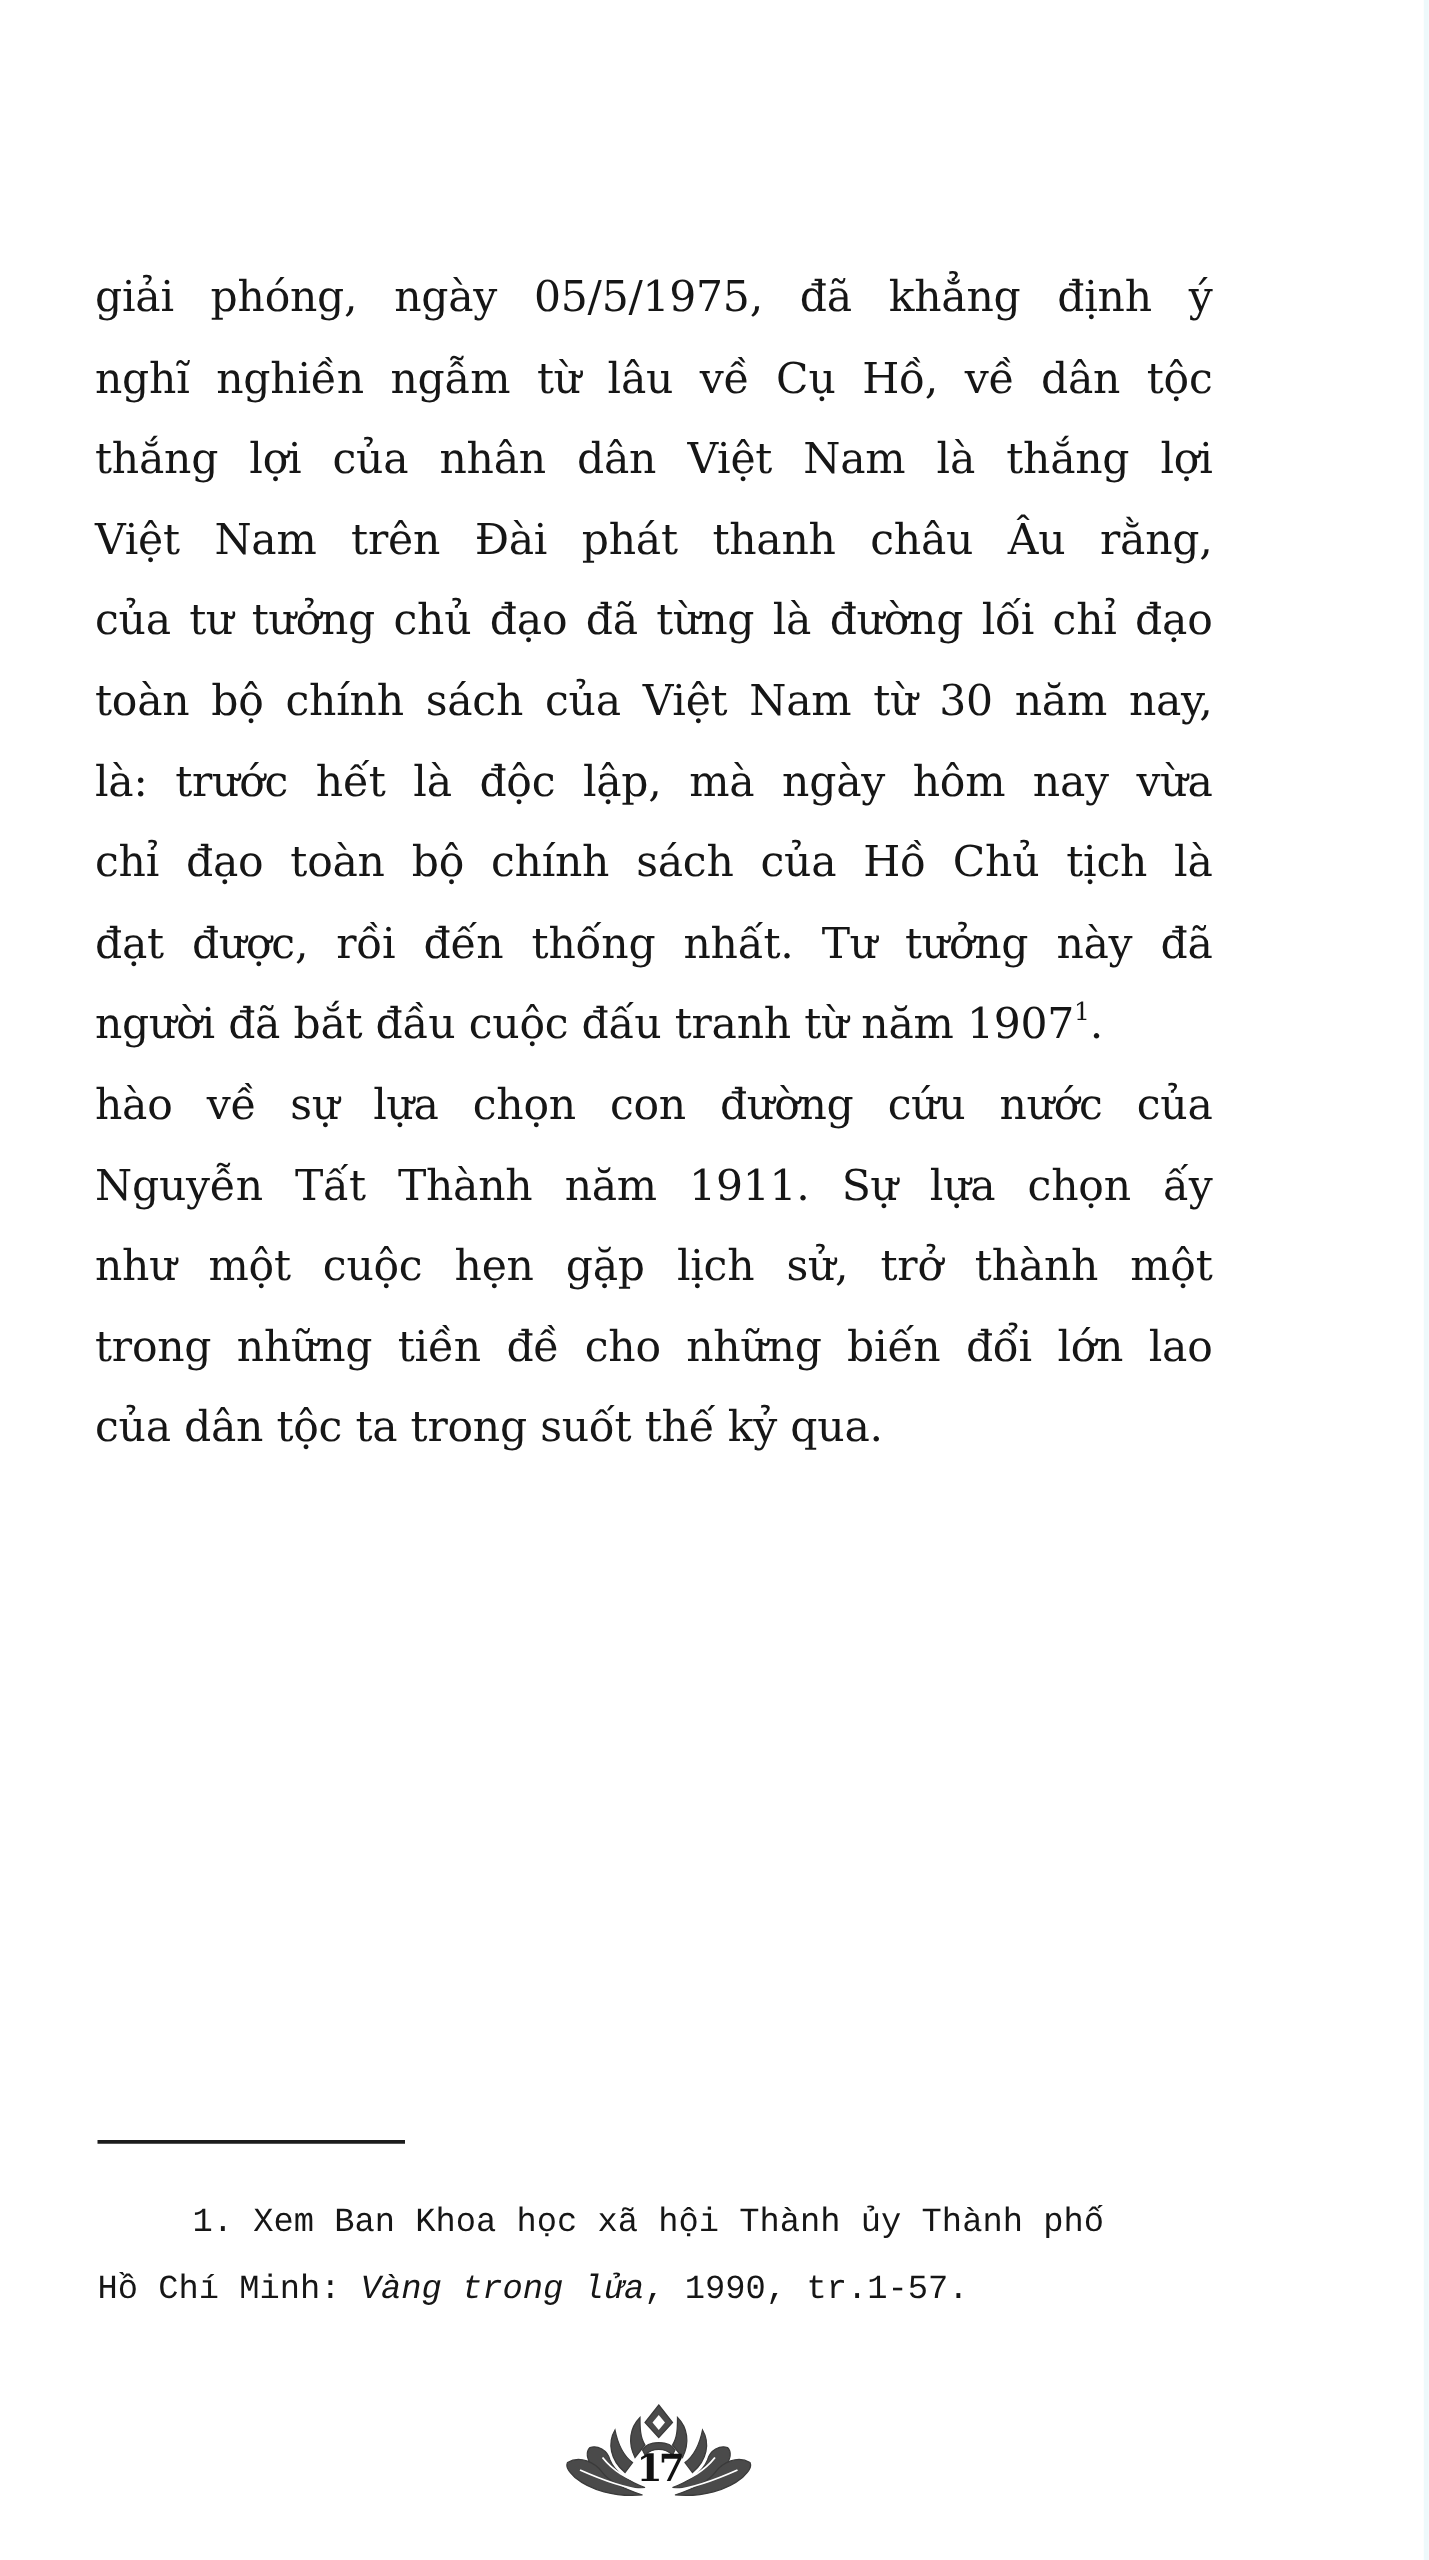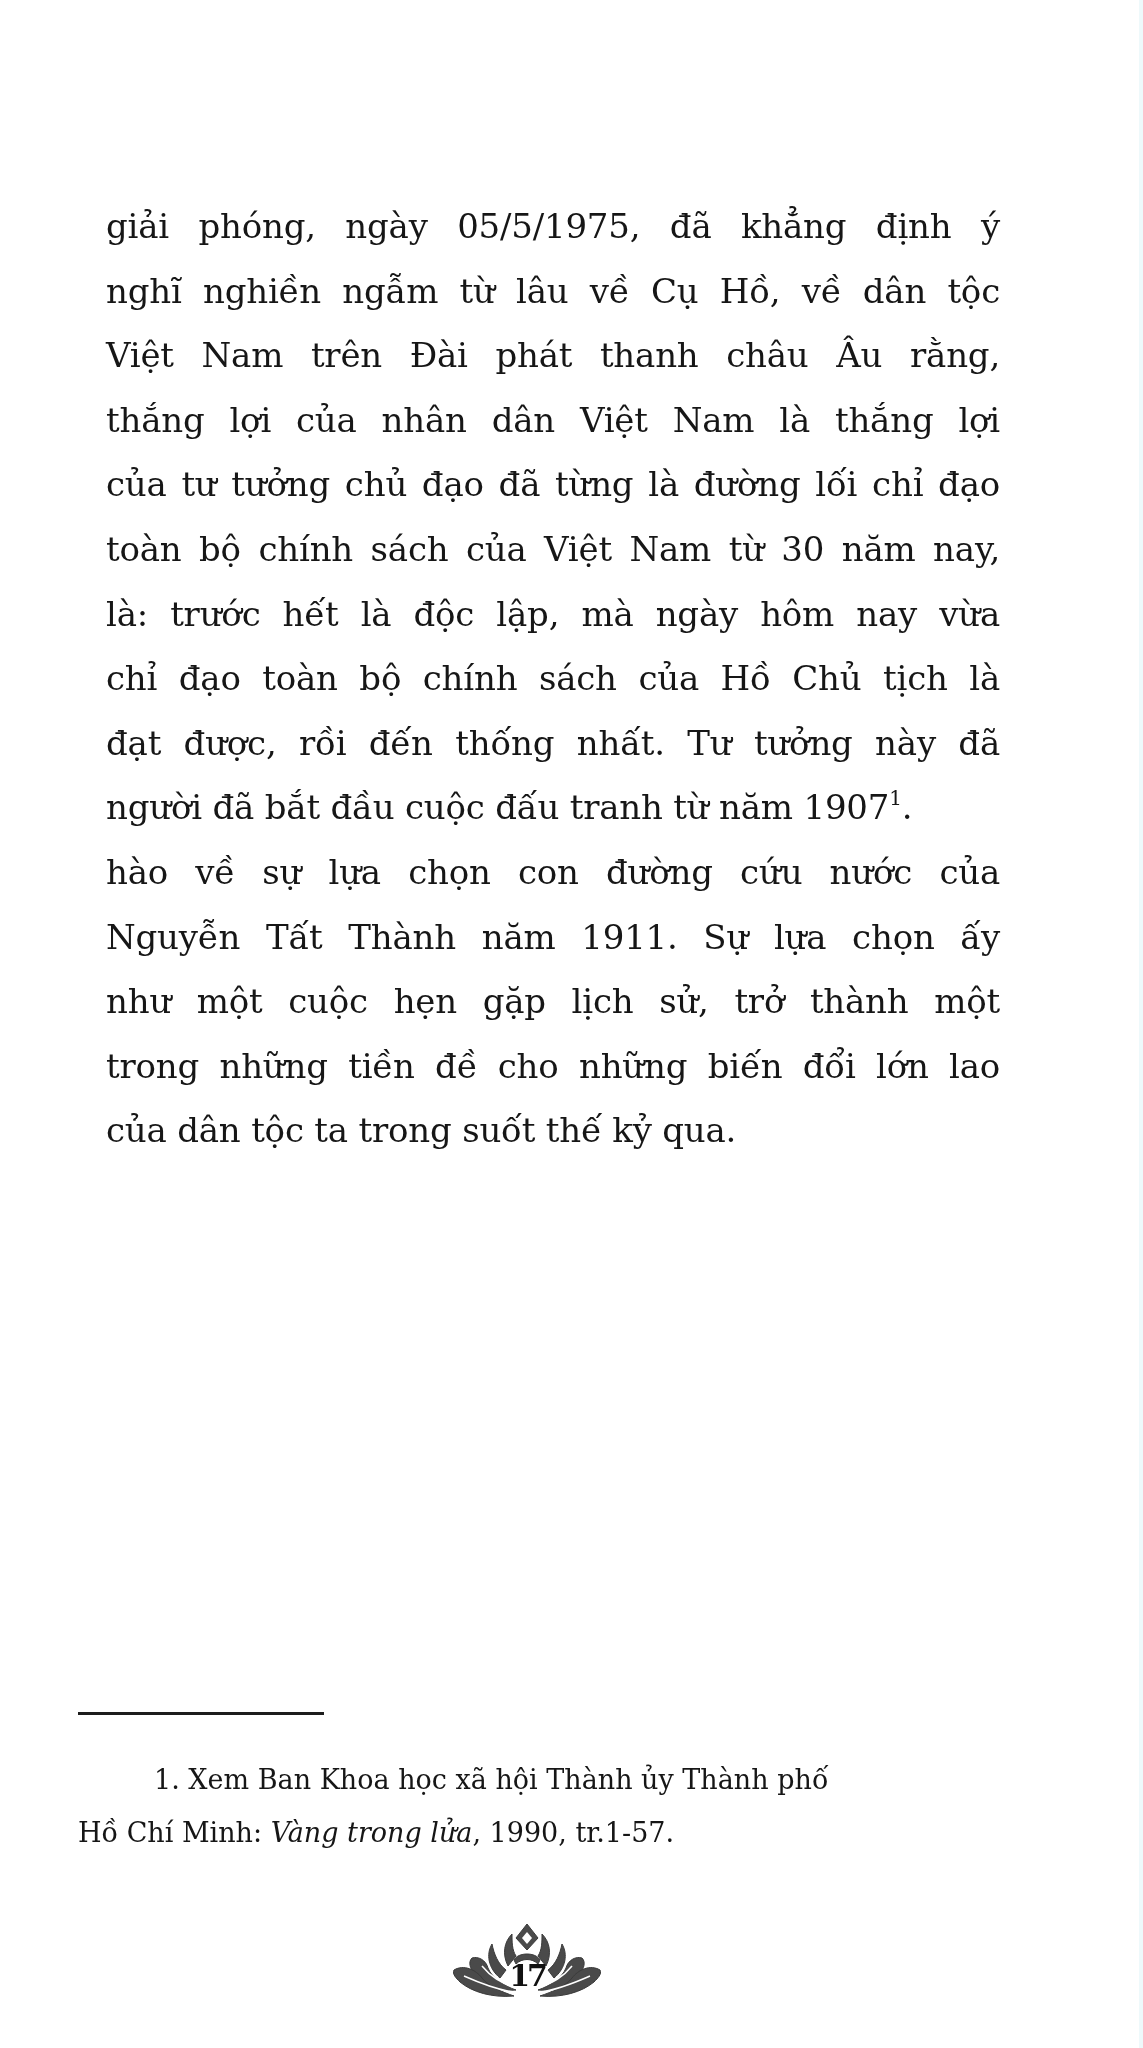--- a/index.html
+++ b/index.html
@@ -19,26 +19,25 @@
       position: absolute;
       top: 0;
       right: 0;
       width: 4px;
       height: 2048px;
       background: #eef9fb;
     }
     .body-text {
       position: absolute;
       left: 76px;
-      top: 194px;
+      top: 206px;
       width: 894px;
       font-size: 34px;
       line-height: 64.6px;
       letter-spacing: -0.2px;
-      margin-left: 30px;
     }
     .para {
       margin: 0;
       text-align: justify;
     }
     .para .line {
       display: block;
       text-align: justify;
       text-align-last: justify;
       white-space: nowrap;
@@ -67,20 +66,21 @@
       position: absolute;
       left: 78px;
       top: 1753px;
       width: 894px;
       font-size: 27px;
       line-height: 53px;
     }
     .footnote .line {
       display: block;
       white-space: nowrap;
+      font-family: Liberation Mono, monospace;
     }
     .footnote .line.first {
       padding-left: 76px;
     }
     .footnote em {
       font-style: italic;
     }
     .page-ornament {
       position: absolute;
       left: 452px;
@@ -103,22 +103,22 @@
   </style>
 </head>
 <body>
 
 <div class="right-edge"></div>
 
 <main class="body-text">
   <p class="para">
     <span class="line">giải phóng, ngày 05/5/1975, đã khẳng định ý</span>
     <span class="line">nghĩ nghiền ngẫm từ lâu về Cụ Hồ, về dân tộc</span>
+    <span class="line">thắng lợi của nhân dân Việt Nam là thắng lợi</span>
     <span class="line">Việt Nam trên Đài phát thanh châu Âu rằng,</span>
-    <span class="line">thắng lợi của nhân dân Việt Nam là thắng lợi</span>
     <span class="line">của tư tưởng chủ đạo đã từng là đường lối chỉ đạo</span>
     <span class="line">toàn bộ chính sách của Việt Nam từ 30 năm nay,</span>
     <span class="line">là: trước hết là độc lập, mà ngày hôm nay vừa</span>
     <span class="line">chỉ đạo toàn bộ chính sách của Hồ Chủ tịch là</span>
     <span class="line">đạt được, rồi đến thống nhất. Tư tưởng này đã</span>
     <span class="line last"><span>người đã bắt đầu cuộc đấu tranh từ năm 1907</span><sup class="fn-ref">1</sup><span>.</span></span>
   </p>
   <p class="para">
     <span class="line">hào về sự lựa chọn con đường cứu nước của</span>
     <span class="line">Nguyễn Tất Thành năm 1911. Sự lựa chọn ấy</span>

